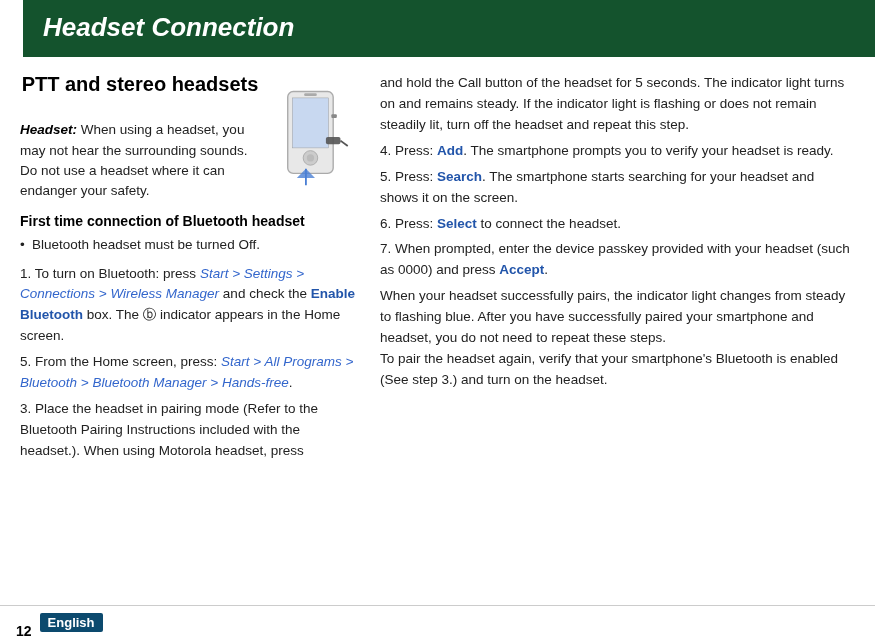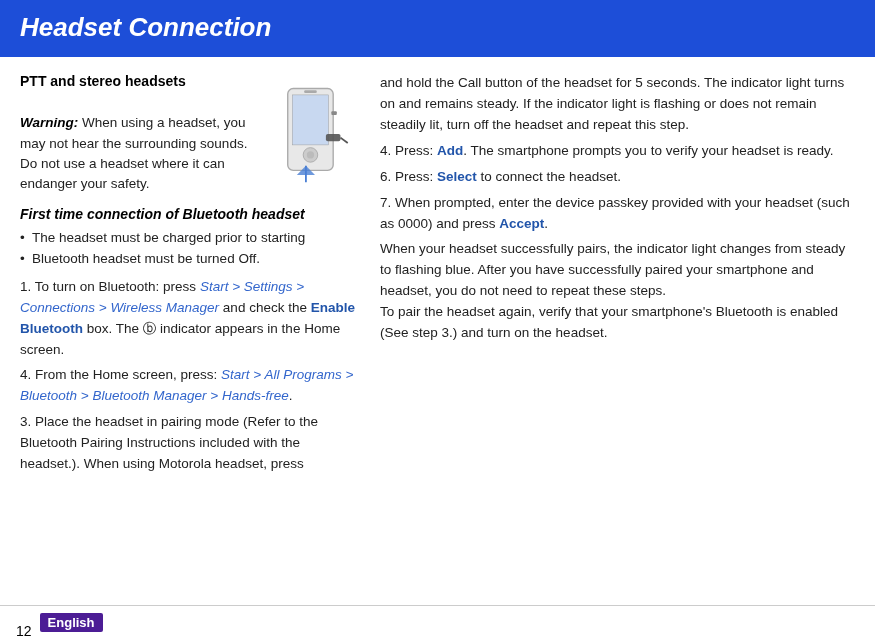--- a/index.html
+++ b/index.html
@@ -6,23 +6,24 @@
     body {
       width: 875px;
       height: 639px;
       font-family: Arial, sans-serif;
       font-size: 14px;
       background: #fff;
       overflow: hidden;
     }
 
     .header {
-      background: #1d4ed8;
+      background: #14532d;
       padding: 12px 20px 14px 20px;
       color: #fff;
+      margin-left: 23px;
     }
 
     .header h1 {
       font-size: 26px;
       font-weight: bold;
       font-style: italic;
       color: #fff;
     }
 
     .content {
@@ -38,23 +39,24 @@
 
     .right-col {
       flex: 1;
       font-size: 13.5px;
       line-height: 1.55;
       color: #222;
     }
 
     .section-title-bold {
       font-weight: bold;
-      font-size: 14px;
+      font-size: 20px;
       margin-bottom: 4px;
       color: #000;
+      text-align: center;
     }
 
     .ptt-section {
       display: flex;
       gap: 10px;
       margin-bottom: 12px;
     }
 
     .ptt-text {
       flex: 1;
@@ -81,21 +83,20 @@
       font-style: italic;
       color: #000;
     }
 
     .bt-section-title {
       font-weight: bold;
       font-size: 14px;
       margin-bottom: 6px;
       margin-top: 4px;
       color: #000;
-      font-style: italic;
     }
 
     .bullet-list {
       list-style: none;
       margin-bottom: 8px;
     }
 
     .bullet-list li {
       font-size: 13.5px;
       line-height: 1.5;
@@ -137,28 +138,28 @@
       right: 0;
       height: 34px;
       display: flex;
       align-items: center;
       padding: 0 16px;
       border-top: 1px solid #ccc;
     }
 
     .page-num {
       font-size: 14px;
-      font-weight: normal;
+      font-weight: bold;
       color: #000;
       margin-right: 8px;
       margin-top: 16px;
     }
 
     .lang-badge {
-      background: #4c1d95;
+      background: #0c4a6e;
       color: #fff;
       font-size: 13px;
       font-weight: bold;
       padding: 2px 8px;
       border-radius: 2px;
     }
 
     .right-col .step-item {
       margin-bottom: 5px;
     }
@@ -180,21 +181,21 @@
 
 <div class="content">
 
   <div class="left-col">
 
     <div class="ptt-section">
       <div>
         <div class="section-title-bold">PTT and stereo headsets</div>
         <div class="ptt-text">
           <br>
-          <span class="warning-label">Warning:</span><span> When using a headset, you may not hear the surrounding sounds. Do not use a headset where it can endanger your safety.</span>
+          <span class="warning-label">Headset:</span><span> When using a headset, you may not hear the surrounding sounds. Do not use a headset where it can endanger your safety.</span>
         </div>
       </div>
       <div class="ptt-image">
         <svg class="phone-illustration" viewBox="0 0 80 110" xmlns="http://www.w3.org/2000/svg">
 
           <rect x="10" y="5" width="50" height="90" rx="6" ry="6" fill="#e8e8e8" stroke="#aaa" stroke-width="1.5"></rect>
           <rect x="15" y="12" width="40" height="55" fill="#c8d8f0" stroke="#999" stroke-width="0.5"></rect>
 
           <rect x="28" y="7" width="14" height="3" rx="1.5" fill="#aaa"></rect>
 
@@ -208,45 +209,47 @@
 
           <rect x="52" y="55" width="16" height="8" rx="2" fill="#555" opacity="0.9"></rect>
           <line x1="68" y1="59" x2="76" y2="65" stroke="#555" stroke-width="2"></line>
         </svg>
       </div>
     </div>
 
     <div class="bt-section-title">First time connection of Bluetooth headset</div>
 
     <ul class="bullet-list">
-      <li><span>The headset must be charged prior to starting</span></li>
       <li><span>Bluetooth headset must be turned Off.</span></li>
     </ul>
 
     <div class="steps">
       <p>
         <span>1. To turn on Bluetooth: press </span><span class="link-text">Start &gt; Settings &gt; Connections &gt; Wireless Manager</span><span> and check the </span><span class="bold-blue">Enable Bluetooth</span><span> box. The </span><span>ⓑ</span><span> indicator appears in the Home screen.</span>
       </p>
       <p>
-        <span>4. From the Home screen, press: </span><span class="link-text">Start &gt; All Programs &gt; Bluetooth &gt; Bluetooth Manager &gt; Hands-free</span><span>.</span>
+        <span>5. From the Home screen, press: </span><span class="link-text">Start &gt; All Programs &gt; Bluetooth &gt; Bluetooth Manager &gt; Hands-free</span><span>.</span>
       </p>
       <p>
         <span>3. Place the headset in pairing mode (Refer to the Bluetooth Pairing Instructions included with the headset.). When using Motorola headset, press</span>
       </p>
     </div>
   </div>
 
   <div class="right-col">
     <div class="step-item">
       <span>and hold the Call button of the headset for 5 seconds. The indicator light turns on and remains steady. If the indicator light is flashing or does not remain steadily lit, turn off the headset and repeat this step.</span>
     </div>
     <div class="step-item">
       <span>4. Press: </span><span class="bold-blue">Add</span><span>. The smartphone prompts you to verify your headset is ready.</span>
     </div>
     <div class="step-item">
+      <span>5. Press: </span><span class="bold-blue">Search</span><span>. The smartphone starts searching for your headset and shows it on the screen.</span>
+    </div>
+    <div class="step-item">
       <span>6. Press: </span><span class="bold-blue">Select</span><span> to connect the headset.</span>
     </div>
     <div class="step-item">
       <span>7. When prompted, enter the device passkey provided with your headset (such as 0000) and press </span><span class="bold-blue">Accept</span><span>.</span>
     </div>
     <div class="closing-para">
       <span>When your headset successfully pairs, the indicator light changes from steady to flashing blue. After you have successfully paired your smartphone and headset, you do not need to repeat these steps.</span>
     </div>
     <div class="closing-para">
       <span>To pair the headset again, verify that your smartphone's Bluetooth is enabled (See step 3.) and turn on the headset.</span>

